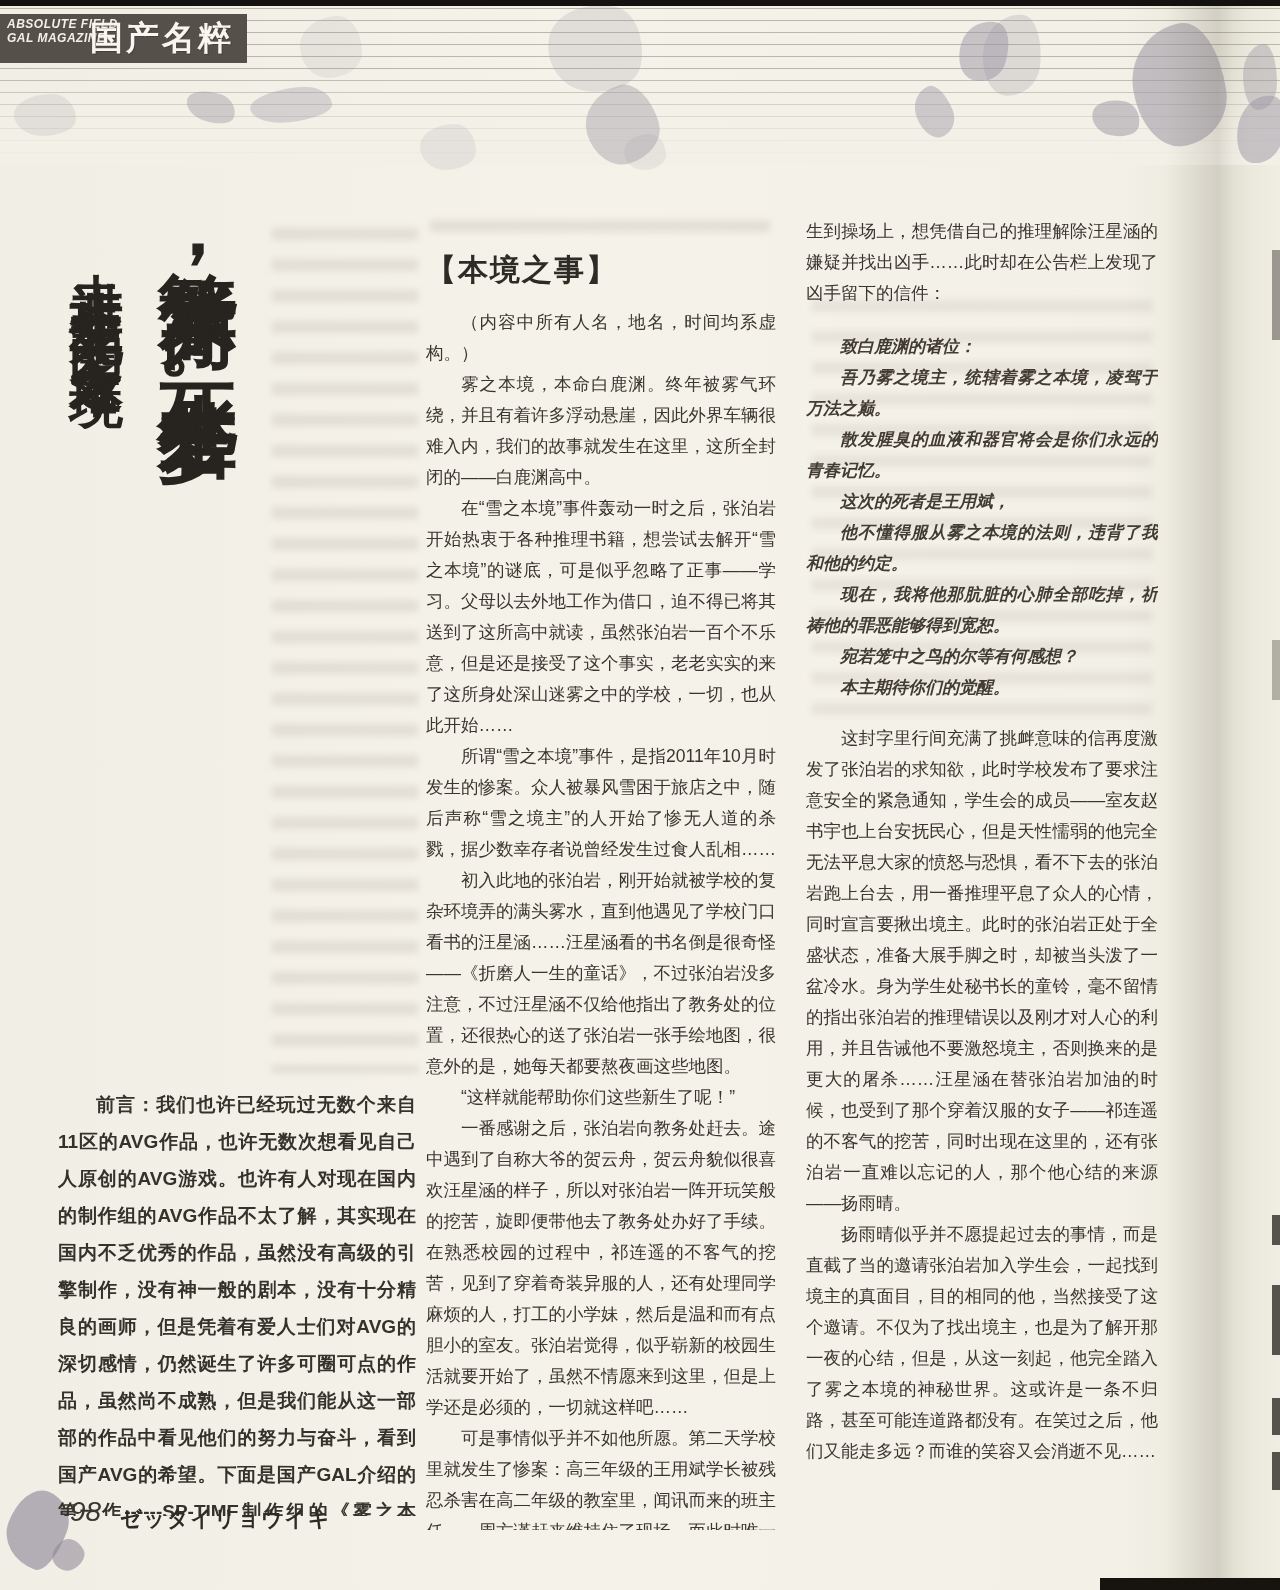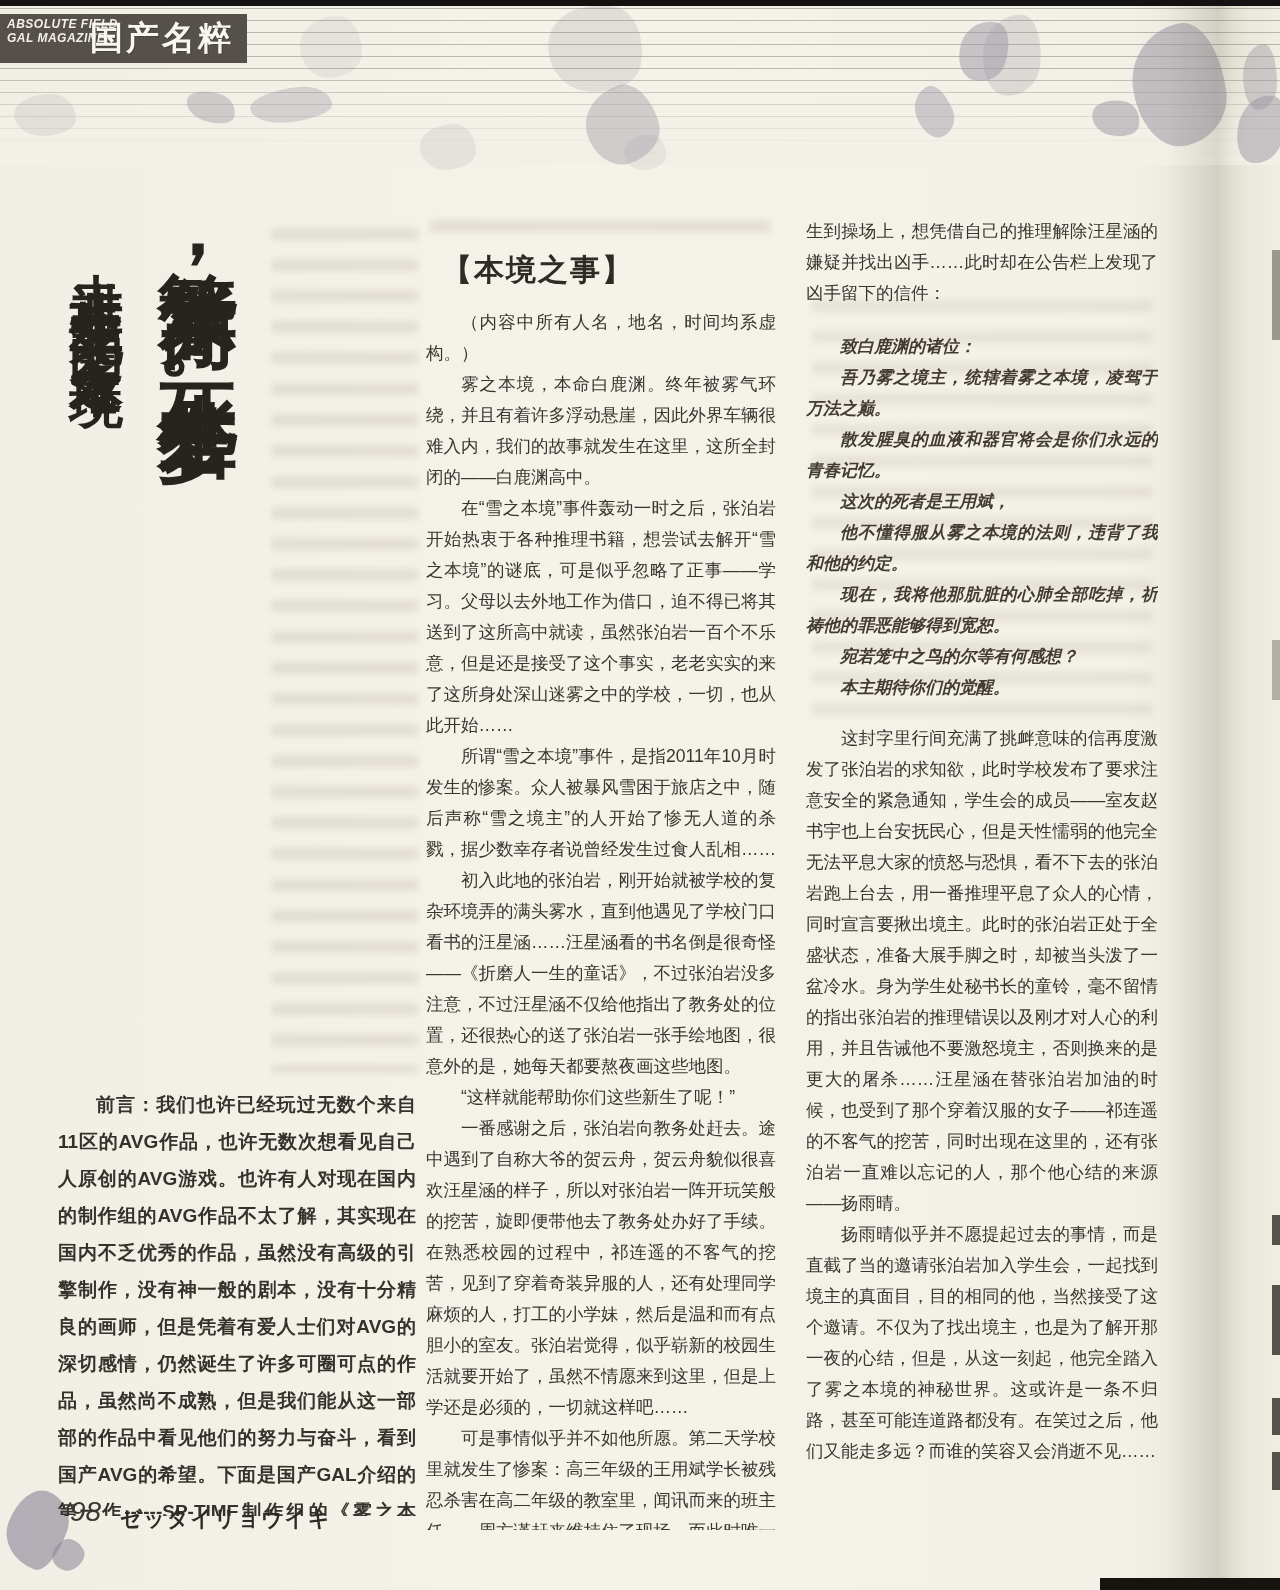--- a/index.html
+++ b/index.html
@@ -55,21 +55,21 @@
   .title-main{left:150px;top:206px;font-size:80px;letter-spacing:7px;line-height:1.2;}
   .title-sub{left:62px;top:230px;font-size:54px;letter-spacing:9px;line-height:1.25;}
   
   .intro{position:absolute;left:58px;top:1086px;width:358px;height:430px;overflow:hidden;}
   .intro p{margin:0;font-size:19px;line-height:37px;font-weight:600;color:#35312b;
     text-align:justify;text-indent:2em;}
   .note-wrap{position:relative;}
   
   .col-mid{position:absolute;left:426px;top:250px;width:350px;height:1280px;overflow:hidden;}
   .col-right{position:absolute;left:806px;top:216px;width:352px;height:1300px;overflow:hidden;}
-  .sec-head{margin:0 0 16px 16px;font-size:30px;font-weight:700;color:#2e2a25;letter-spacing:2px;}
+  .sec-head{margin:0 0 16px 0;font-size:30px;font-weight:700;color:#2e2a25;letter-spacing:2px;}
   .bp{margin:0;font-size:17.5px;line-height:31px;color:#3a352f;text-align:justify;text-indent:2em;}
   .bp.noind{text-indent:0;}
   .letter{margin:22px 0 20px 0;}
   .letter p{margin:0;font-family:"Liberation Serif",serif;font-style:italic;font-size:17px;
     line-height:31px;color:#413b33;text-align:justify;text-indent:2em;font-weight:600;}
   
   .page-num{position:absolute;left:70px;top:1496px;font-family:Liberation Sans, sans-serif;
     font-style:italic;font-size:28px;color:#3a3630;}
   .mag-name{position:absolute;left:120px;top:1504px;font-size:21px;font-weight:700;
     color:#2e2a25;letter-spacing:2px;transform:scaleY(1.05);transform-origin:top left;}

